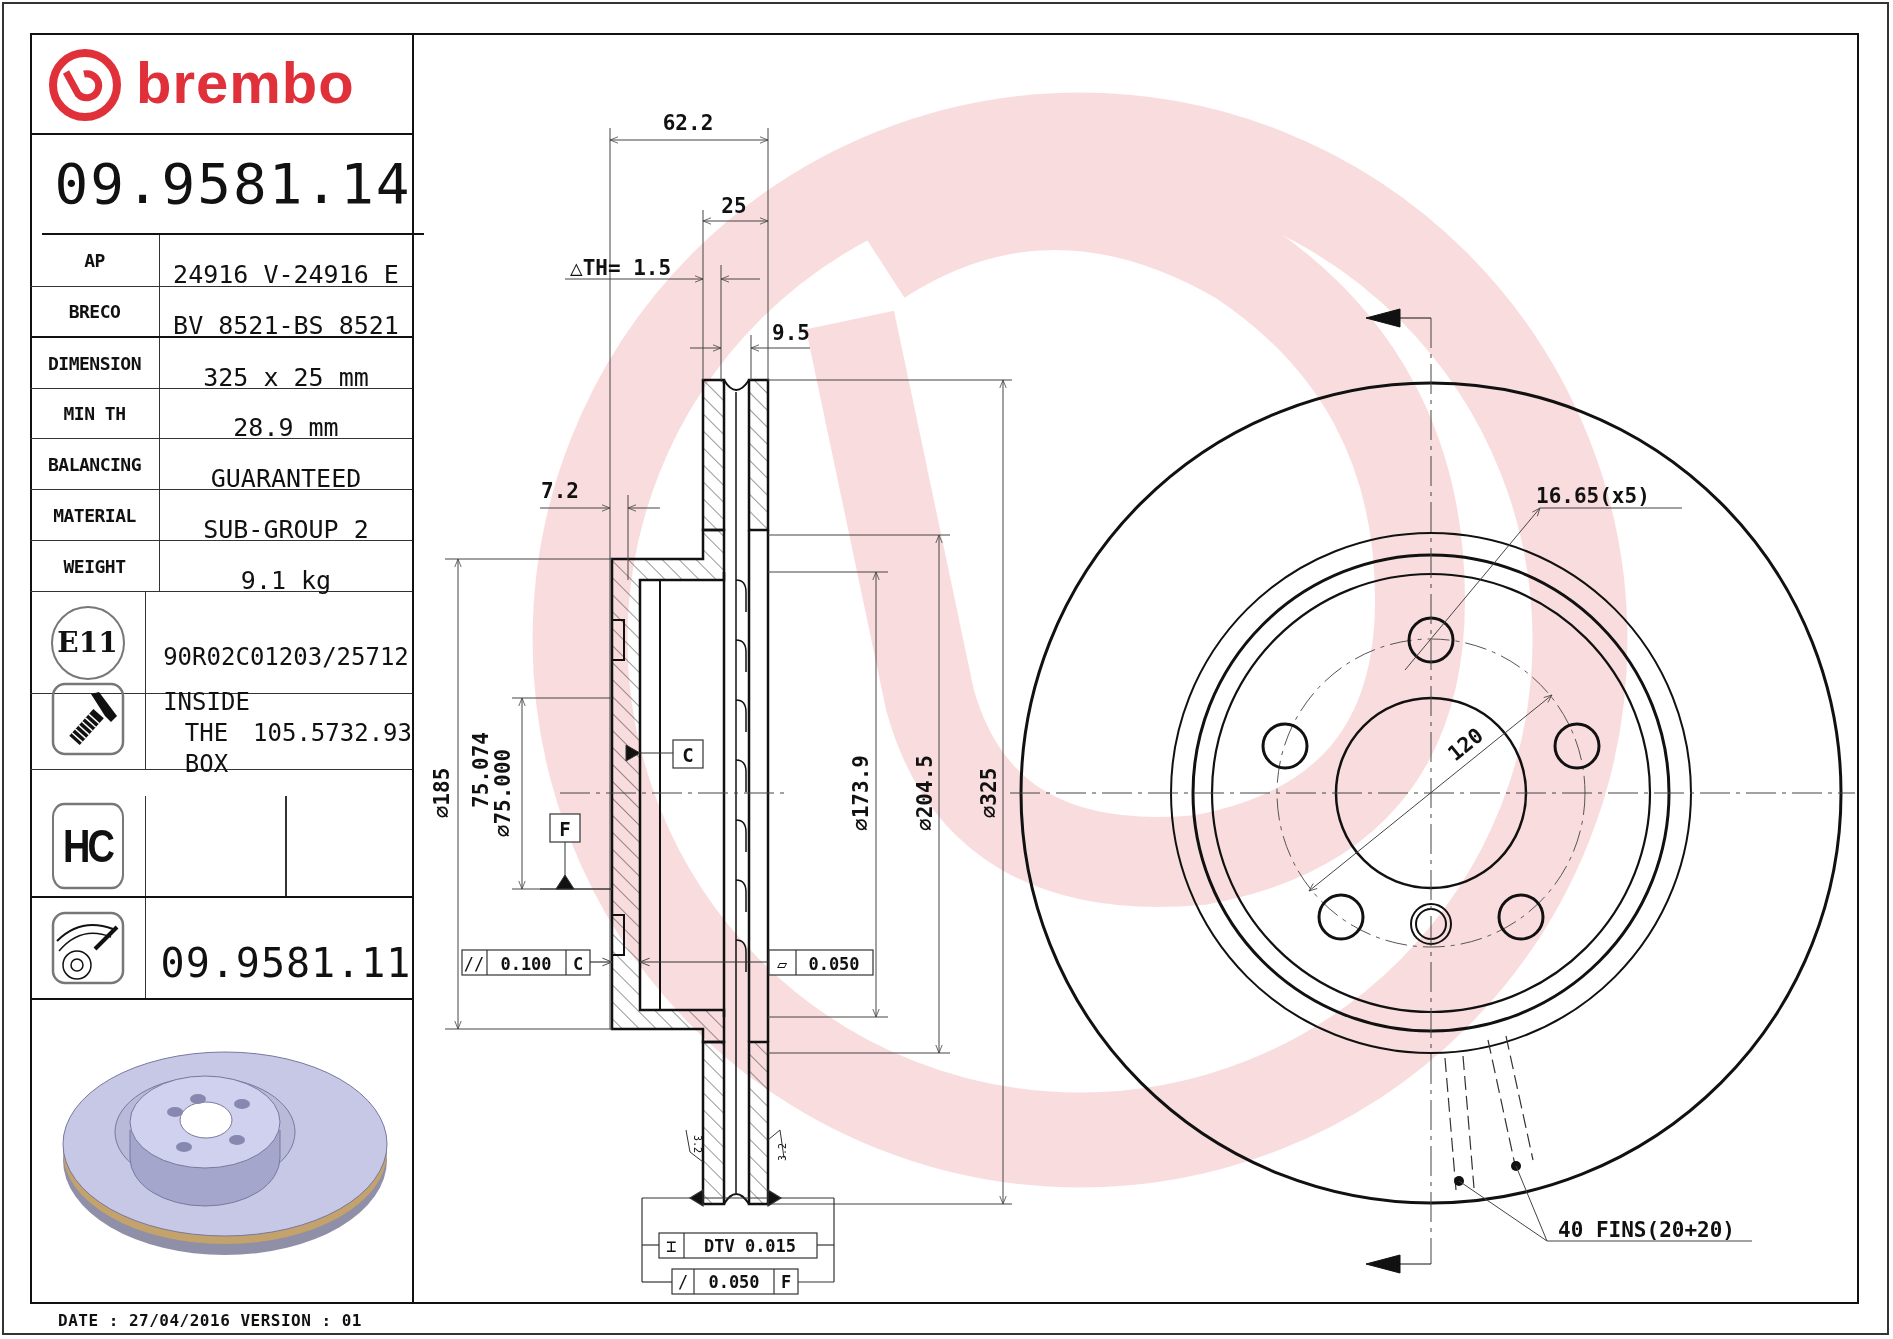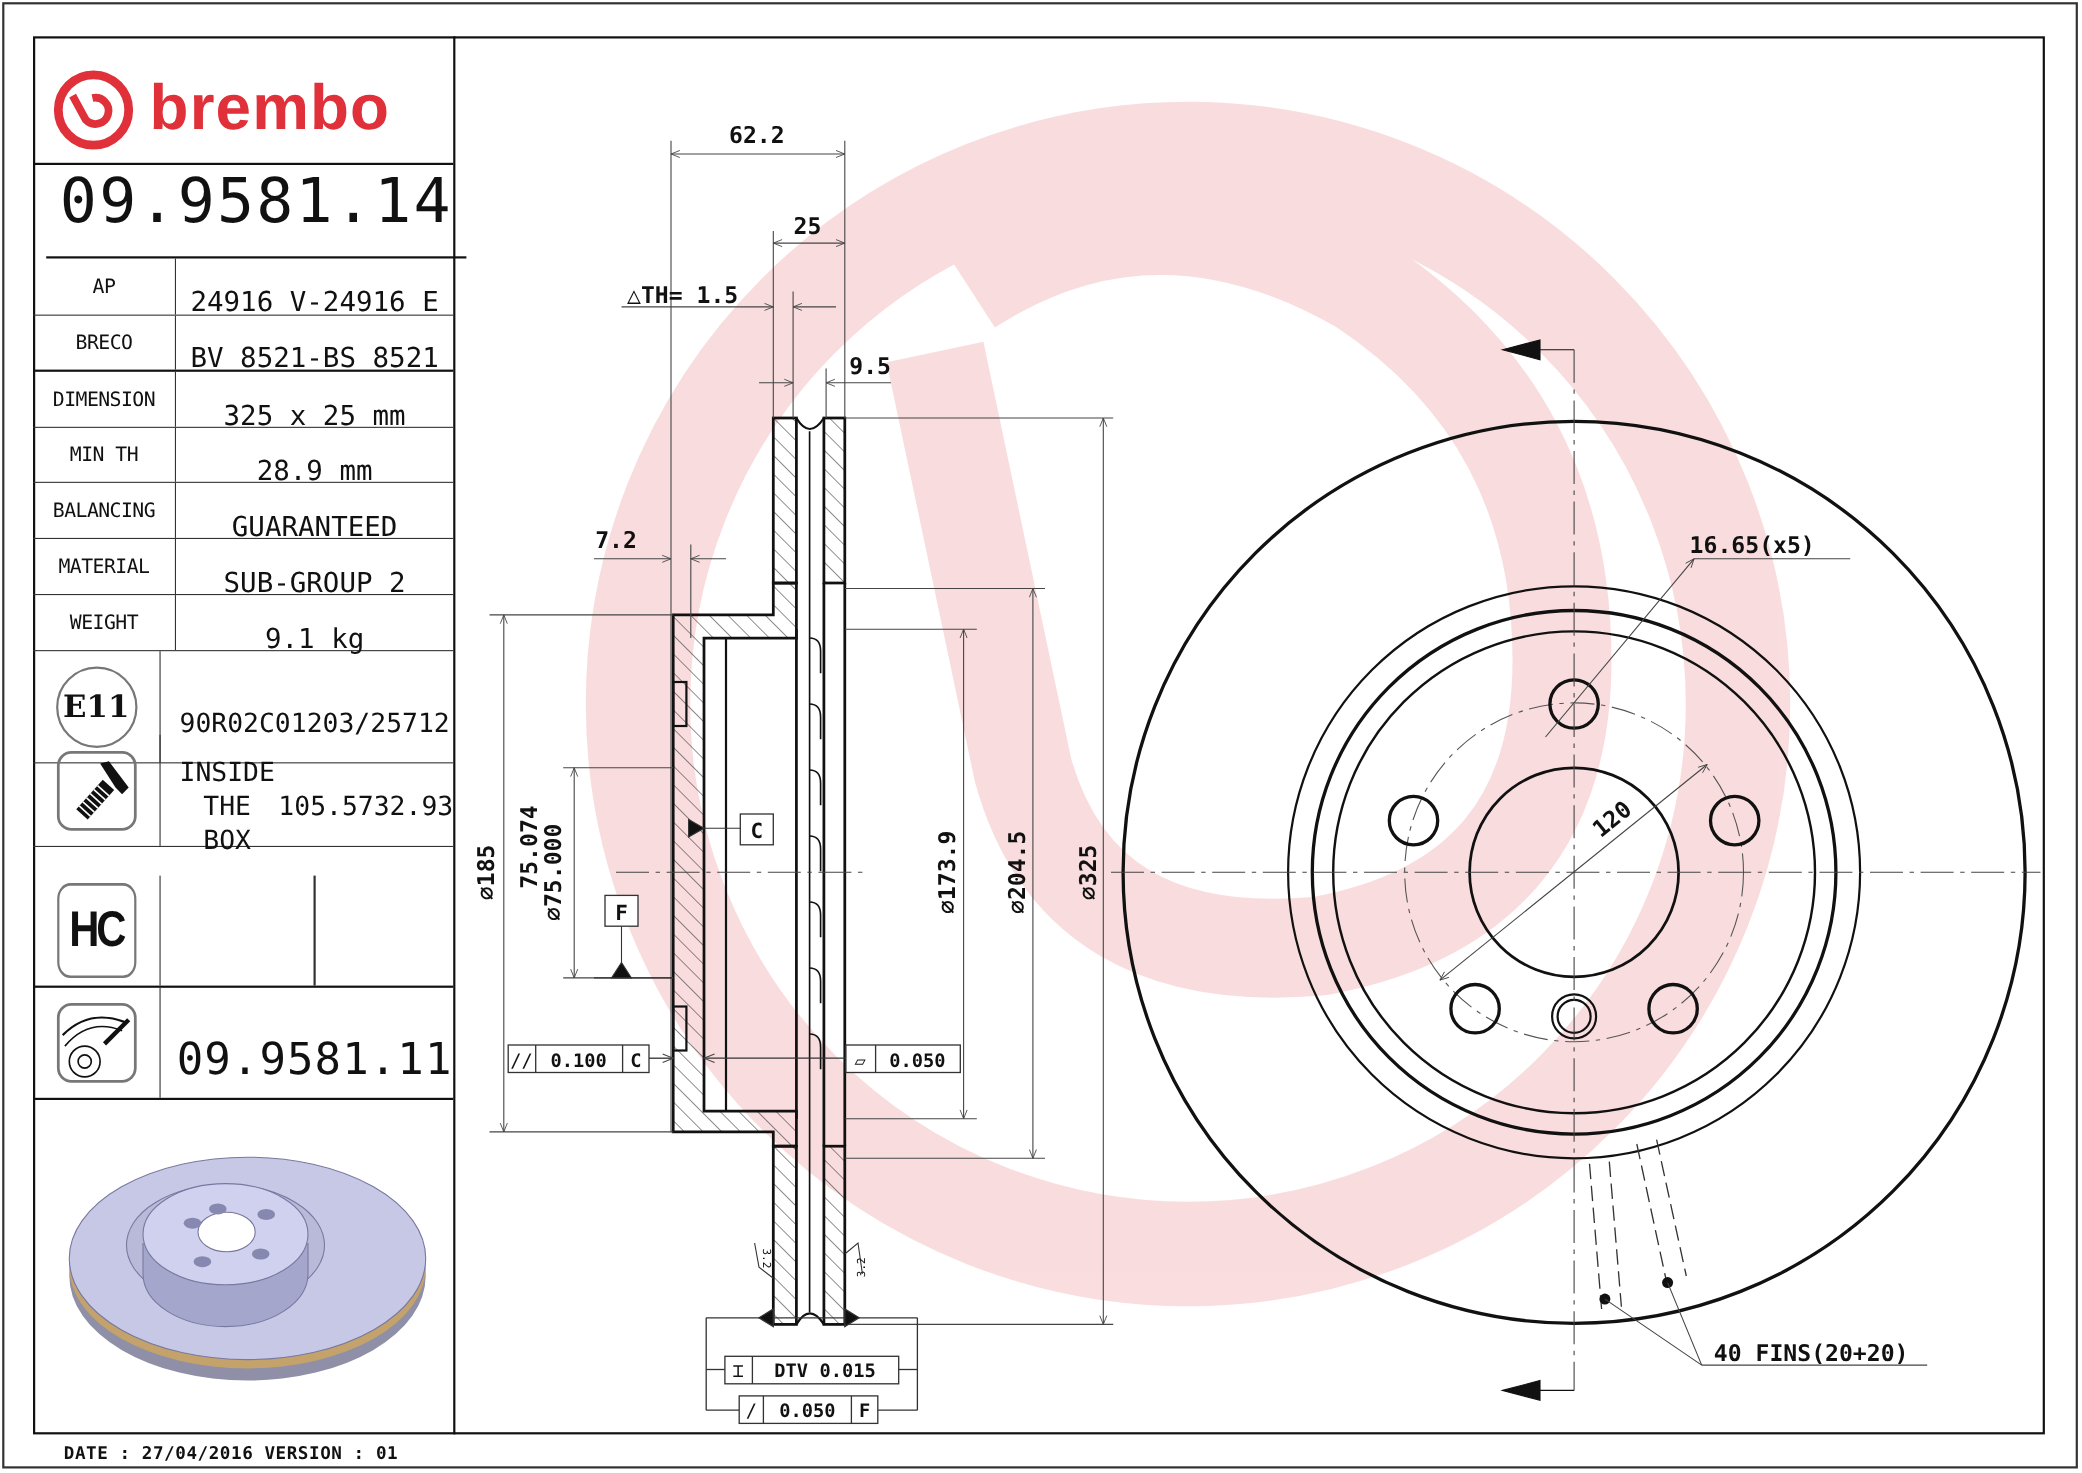--- a/index.html
+++ b/index.html
@@ -2,21 +2,21 @@
 <html><head>
 <meta charset="utf-8">
 <style>
   html,body{margin:0;padding:0;background:#ffffff;}
   body{width:1893px;height:1339px;position:relative;overflow:hidden;font-family:"Liberation Sans","DejaVu Sans",sans-serif;color:#111;}
   .outer-frame{position:absolute;left:2px;top:2px;width:1887px;height:1333px;border:2px solid #333;box-sizing:border-box;}
   .sheet{position:absolute;left:30px;top:33px;width:1829px;height:1271px;border:2px solid #111;box-sizing:border-box;}
   .tbl{position:absolute;left:30px;top:33px;width:384px;height:1271px;border-right:2px solid #111;box-sizing:border-box;}
   .row{position:absolute;left:0;width:382px;border-bottom:1.5px solid #333;box-sizing:border-box;}
   .row.thick{border-bottom:2.5px solid #111;}
-  .lbl{position:absolute;left:0;top:0;width:130px;height:100%;border-right:1.5px solid #333;box-sizing:border-box;display:flex;align-items:center;justify-content:center;font-family:"DejaVu Sans Mono","Liberation Mono",monospace;font-weight:normal;font-size:18px;letter-spacing:-0.5px;}
+  .lbl{position:absolute;left:0;top:0;width:130px;height:100%;border-right:1.5px solid #333;box-sizing:border-box;display:flex;align-items:center;justify-content:center;font-family:"DejaVu Sans Mono","Liberation Mono",monospace;font-weight:bold;font-size:18px;letter-spacing:-0.5px;}
   .val{position:absolute;left:130px;top:0;right:0;height:100%;display:flex;align-items:center;justify-content:center;font-family:"DejaVu Sans Mono","Liberation Mono",monospace;font-size:25px;letter-spacing:0px;text-align:center;line-height:1.3;margin-top:15px;}
   .val.two{flex-direction:row;font-size:24px;}
   .logo{position:absolute;left:0;top:0;width:382px;height:100px;display:flex;align-items:center;padding-left:18px;box-sizing:border-box;}
   .logo-text{font-family:"Liberation Sans",sans-serif;font-weight:bold;color:#e0303a;font-size:58px;letter-spacing:1px;margin-left:14px;margin-top:-6px;}
   .partno{font-family:"DejaVu Sans Mono","Liberation Mono",monospace;font-size:56px;letter-spacing:2px;}
   .iconbox{position:absolute;left:0;top:0;width:116px;height:100%;border-right:1.5px solid #333;box-sizing:border-box;display:flex;align-items:center;justify-content:center;}
   .date{position:absolute;left:58px;top:1311px;font-family:"DejaVu Sans Mono","Liberation Mono",monospace;font-weight:bold;font-size:16px;letter-spacing:0.5px;}
   svg text{font-family:"DejaVu Sans Mono","Liberation Mono",monospace;}
   .drawing{position:absolute;left:0;top:0;}
 </style>
@@ -252,21 +252,21 @@
     <g transform="translate(1470,750) rotate(-39)">
         <text x="0" y="0" text-anchor="middle">120</text>
       </g>
     <text x="1558" y="1237">40 FINS(20+20)</text>
   </g>
 </svg>
 
 <div class="sheet"></div>
 
 <div class="tbl">
-  <div class="row thick" style="top:17px;height:100px;">
+  <div class="row thick" style="top:2px;height:100px;">
     <div class="logo">
       <svg width="74" height="74" viewBox="0 0 74 74">
         <circle cx="37" cy="37" r="32" fill="none" stroke="#e0303a" stroke-width="8"></circle>
         <path d="M18 24 L30 46 A12 12 0 1 0 36 26" fill="none" stroke="#e0303a" stroke-width="7"></path>
       </svg>
       <span class="logo-text">brembo</span>
     </div>
   </div>
   <div class="row thick" style="top:100px;height:102px;display:flex;align-items:center;justify-content:center;margin-left:12px;">
     <span class="partno">09.9581.14</span>

